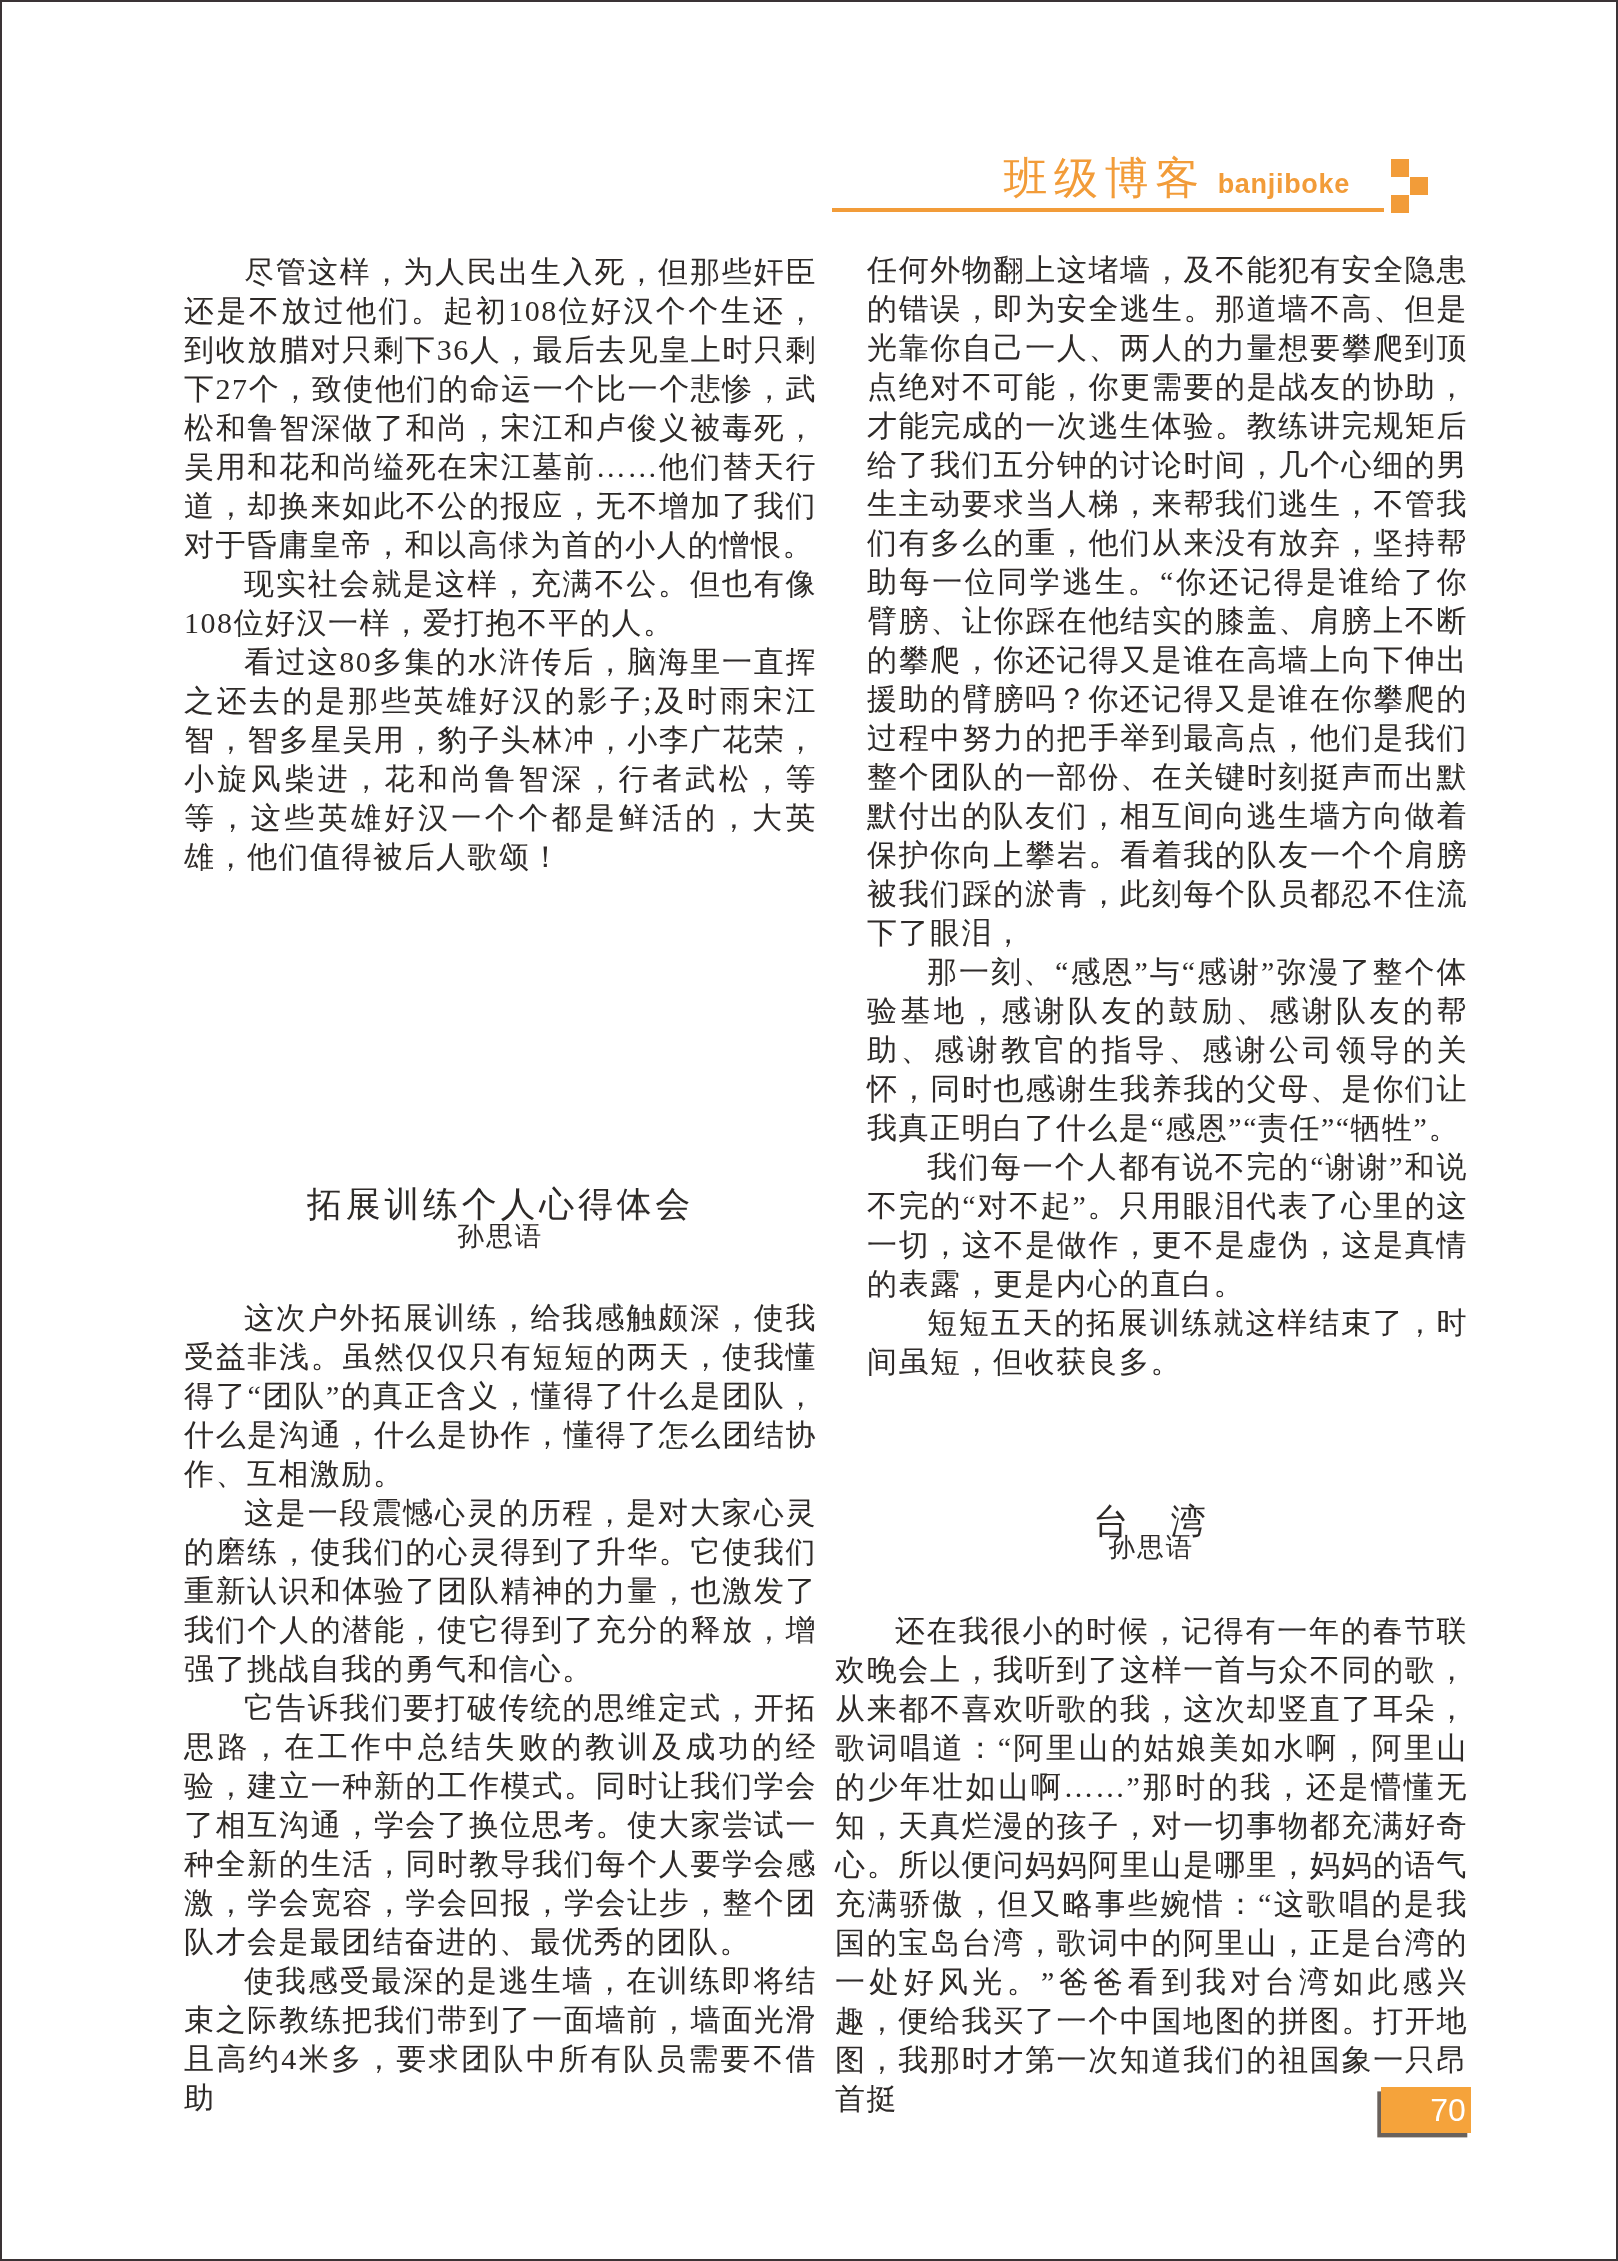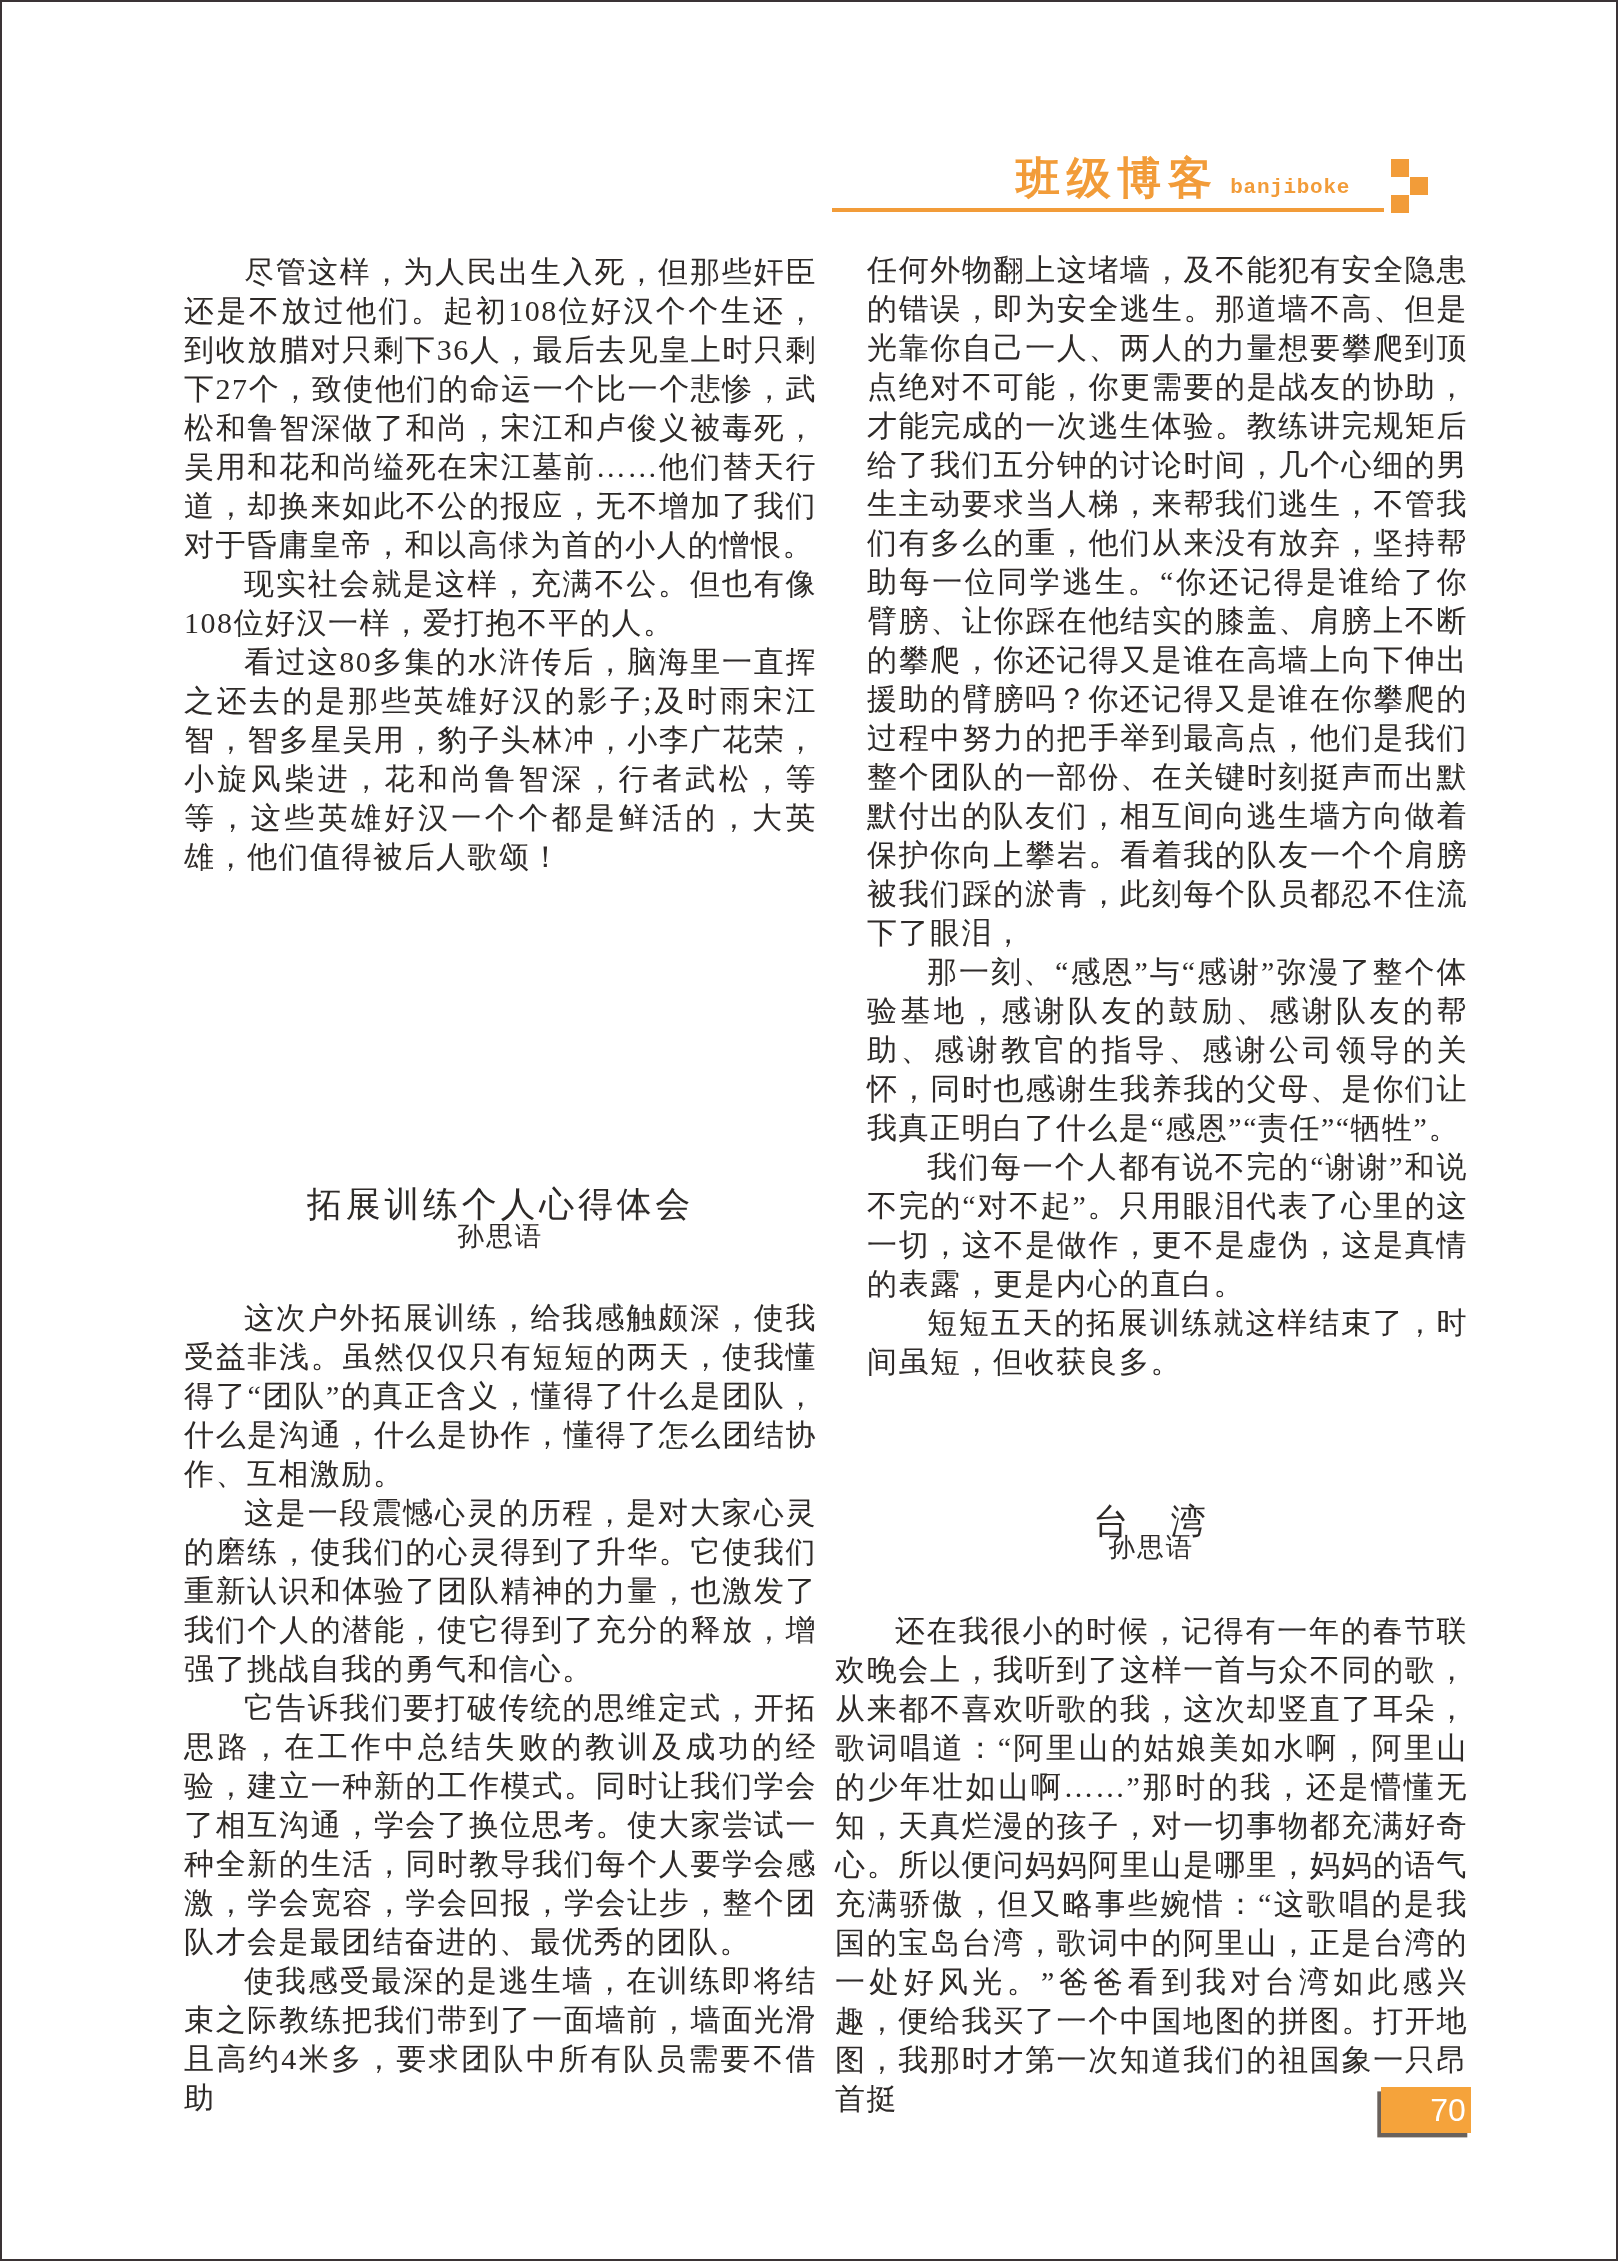--- a/index.html
+++ b/index.html
@@ -17,22 +17,22 @@
     overflow:hidden;
   }
   
   .header{
     position:absolute;left:830px;top:149px;width:518px;height:57px;
     display:flex;justify-content:flex-end;align-items:baseline;gap:11.8px;
     color:#f29c39;
     font-family:"Liberation Sans","DejaVu Sans",sans-serif;
     white-space:nowrap;
   }
-  .header-cn{font-size:44px;font-weight:bold;letter-spacing:6.6px;line-height:54px;}
-  .header-en{font-size:21px;font-weight:bold;letter-spacing:0.7px;font-family:Liberation Mono, monospace;}
+  .header-cn{font-size:44px;font-weight:normal;letter-spacing:6.6px;line-height:54px;}
+  .header-en{font-size:27px;font-weight:bold;letter-spacing:0.7px;}
   .header-underline{
     position:absolute;left:830px;top:206px;width:552px;height:3.7px;
     background:#f29c39;
   }
   .sq{position:absolute;background:#f29c39;width:17.7px;height:17.7px;}
   .sq1{left:1389px;top:157px;}
   .sq2{left:1408px;top:175px;}
   .sq3{left:1389px;top:193px;width:18.4px;height:18.4px;}
 
   

